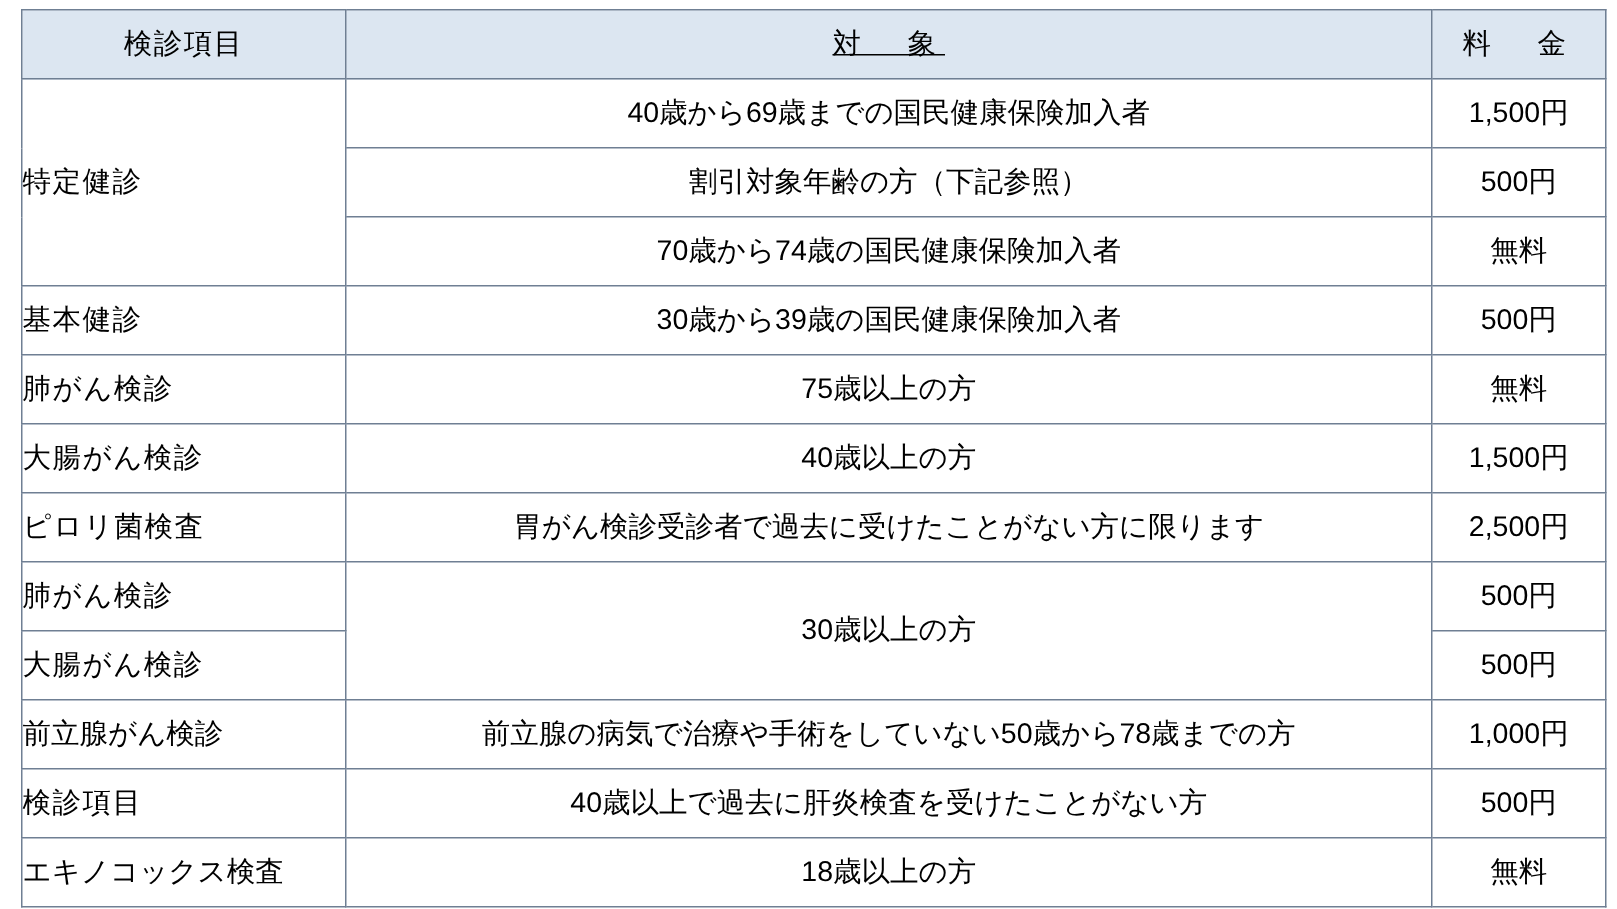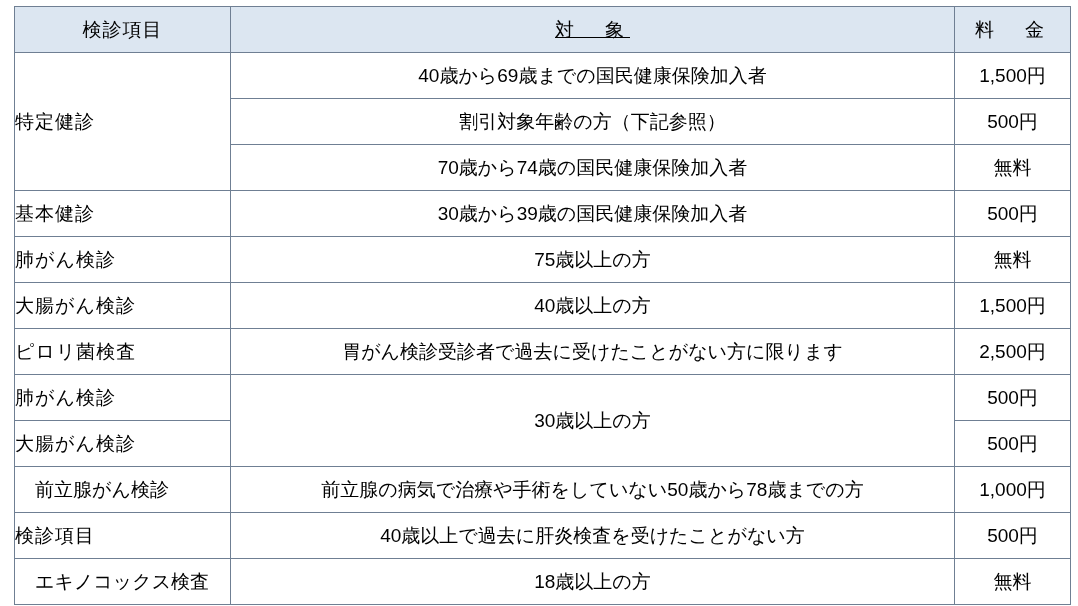--- a/index.html
+++ b/index.html
@@ -60,21 +60,20 @@
   td.item {
     text-align: left;
     font-weight: bold;
     font-size: 21px;
     letter-spacing: 1px;
     padding: 0 2px;
   }
   td.item.tight {
     font-size: 19px;
     letter-spacing: 0px;
-    padding-left: 20px;
   }
   td.target {
     text-align: center;
     padding-left: 12px;
     font-size: 20px;
   }
   td.fee {
     text-align: center;
     padding-left: 10px;
     font-size: 20px;

